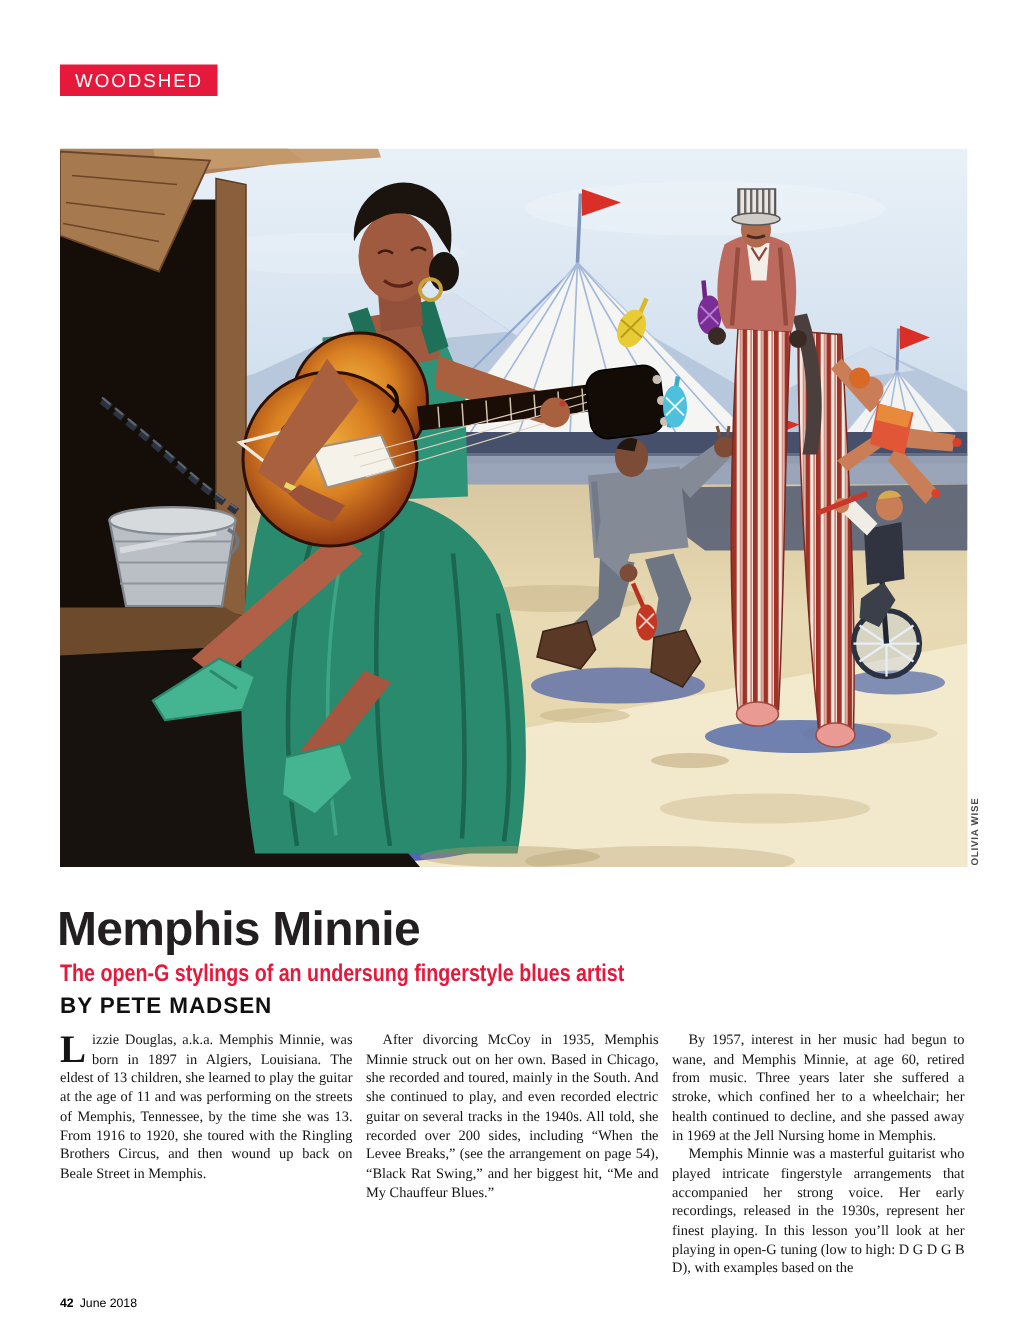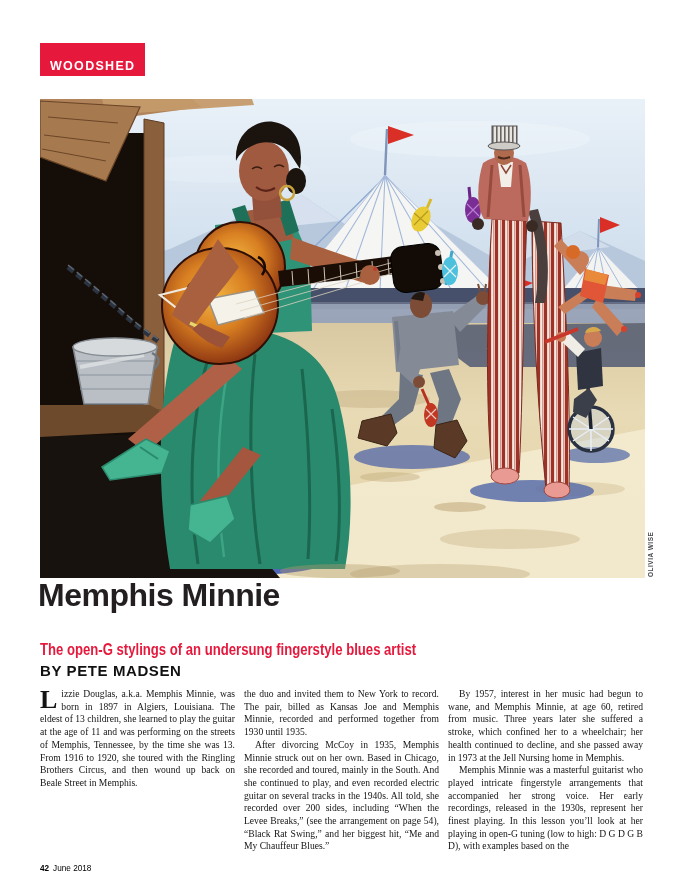--- a/index.html
+++ b/index.html
@@ -1,28 +1,28 @@
 <!DOCTYPE html>
 <html><head>
 <meta charset="utf-8">
 <style>
   html,body{margin:0;padding:0;background:#ffffff;}
   .page{position:relative;width:682px;height:896px;background:#ffffff;overflow:hidden;
         font-family:"Liberation Sans",sans-serif;color:#231f20;}
 
   .kicker{position:absolute;left:40px;top:43px;background:#e6183c;color:#ffffff;
-          font-weight:bold;font-size:12.5px;letter-spacing:1.3px;padding:16px 10px 3px 10px;}
+          font-weight:normal;font-size:12.5px;letter-spacing:1.3px;padding:4px 10px 3px 10px;}
 
   .illo{position:absolute;left:40px;top:99px;width:605px;height:479px;}
   .illo svg{display:block;width:605px;height:479px;}
 
   .credit{position:absolute;left:647px;top:577px;transform:rotate(-90deg);transform-origin:0 0;
           font-size:6.5px;font-weight:bold;letter-spacing:.5px;color:#4a4a4a;white-space:nowrap;}
 
-  .headline{position:absolute;left:38px;top:577px;font-size:32px;font-weight:bold;
+  .headline{position:absolute;left:38px;top:601px;font-size:32px;font-weight:bold;
             letter-spacing:-.5px;color:#231f20;}
   .subhead{position:absolute;left:40px;top:641px;font-size:16px;font-weight:bold;color:#e6183c;
            transform:scaleX(.82);transform-origin:0 0;white-space:nowrap;}
   .byline{position:absolute;left:40px;top:662px;font-size:15px;font-weight:bold;
           letter-spacing:.6px;color:#111;}
 
   .bodytext{position:absolute;left:40px;top:688px;width:604px;display:flex;gap:9px;
             font-family:"Liberation Serif","DejaVu Serif",serif;font-size:9.6px;
             line-height:12.7px;color:#141414;text-align:justify;}
   .col{width:195px;}
@@ -268,25 +268,24 @@
 
   <h1 class="headline" style="margin:0">Memphis Minnie</h1>
   <div class="subhead">The open-G stylings of an undersung fingerstyle blues artist</div>
   <div class="byline">BY PETE MADSEN</div>
 
   <div class="bodytext">
     <div class="col">
       <p><span class="dropcap">L</span><span>izzie Douglas, a.k.a. Memphis Minnie, was born in 1897 in Algiers, Louisiana. The eldest of 13 children, she learned to play the guitar at the age of 11 and was performing on the streets of Memphis, Tennessee, by the time she was 13. From 1916 to 1920, she toured with the Ringling Brothers Circus, and then wound up back on Beale Street in Memphis.</span></p>
     </div>
     <div class="col">
-      <p>the duo and invited them to New York to record. The pair, billed as Kansas Joe and Memphis Minnie, recorded and performed together from 1930 until 1935.</p>
       <p class="indent">After divorcing McCoy in 1935, Memphis Minnie struck out on her own. Based in Chicago, she recorded and toured, mainly in the South. And she continued to play, and even recorded electric guitar on several tracks in the 1940s. All told, she recorded over 200 sides, including “When the Levee Breaks,” (see the arrangement on page 54), “Black Rat Swing,” and her biggest hit, “Me and My Chauffeur Blues.”</p>
     </div>
     <div class="col">
-      <p class="indent">By 1957, interest in her music had begun to wane, and Memphis Minnie, at age 60, retired from music. Three years later she suffered a stroke, which confined her to a wheelchair; her health continued to decline, and she passed away in 1973 at the Jell Nursing home in Memphis.</p>
+      <p class="indent">By 1957, interest in her music had begun to wane, and Memphis Minnie, at age 60, retired from music. Three years later she suffered a stroke, which confined her to a wheelchair; her health continued to decline, and she passed away in 1969 at the Jell Nursing home in Memphis.</p>
       <p class="indent">Memphis Minnie was a masterful guitarist who played intricate fingerstyle arrangements that accompanied her strong voice. Her early recordings, released in the 1930s, represent her finest playing. In this lesson you’ll look at her playing in open-G tuning (low to high: D G D G B D), with examples based on the</p>
     </div>
   </div>
 
   <div class="folio">
     <span class="num">42</span><span>June 2018</span>
   </div>
 
 </div>
 

